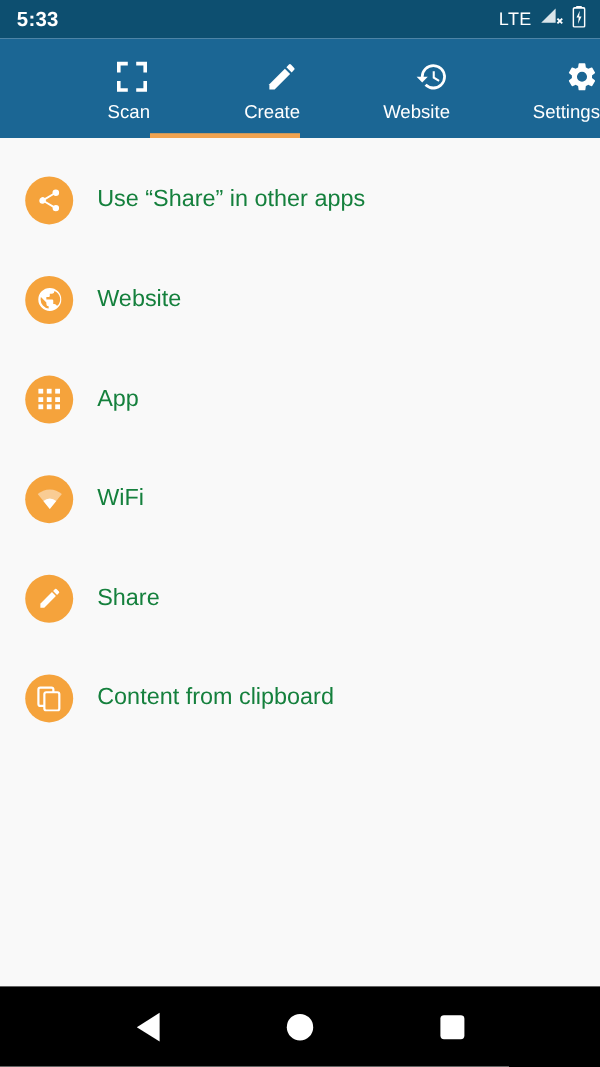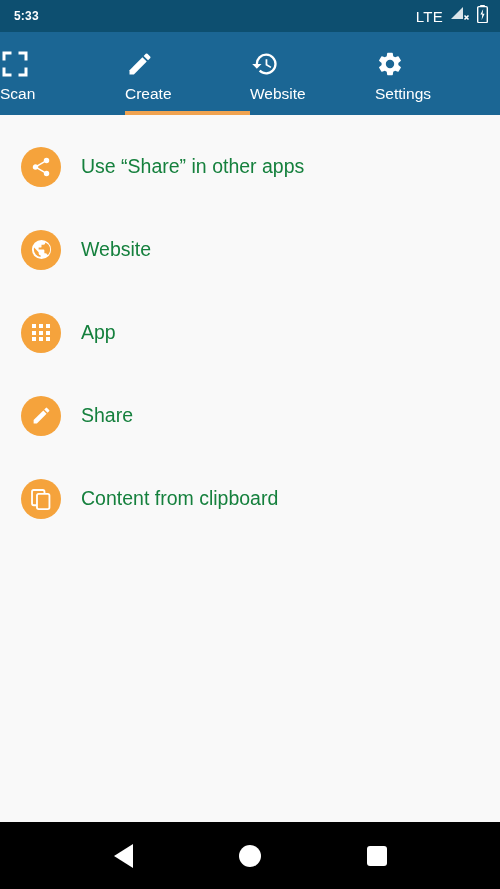--- a/index.html
+++ b/index.html
@@ -10,33 +10,33 @@
     overflow: hidden;
   }
   .phone { width: 500px; height: 889px; display: flex; flex-direction: column; position: relative; }
 
   
   .statusbar {
     height: 32px; background: #0d4f70; color: #ffffff;
     display: flex; align-items: center; justify-content: space-between;
     padding: 0 12px 0 14px; flex: 0 0 32px;
   }
-  .status-time { font-size: 12px; font-weight: bold; letter-spacing: .2px; line-height: 1; }
+  .status-time { font-size: 17px; font-weight: bold; letter-spacing: .2px; line-height: 1; }
   .status-right { display: flex; align-items: center; gap: 7px; }
   .status-lte { font-size: 15px; font-weight: normal; letter-spacing: .3px; }
   .status-icon { display: block; }
 
   
   .tabbar {
     background: #1b6694; flex: 0 0 83px;
     display: flex; position: relative;
   }
   .tab {
     flex: 1 1 25%; display: flex; flex-direction: column;
-    align-items: flex-start; justify-content: center; gap: 7px;
+    align-items: flex-end; justify-content: center; gap: 7px;
     color: #ffffff; cursor: pointer; padding-top: 4px;
   }
   .tab-icon { width: 30px; height: 30px; display: flex; align-items: center; justify-content: center; }
   .tab-label { font-size: 15.5px; line-height: 1; }
   .tab-indicator {
     position: absolute; left: 125px; bottom: 0;
     width: 125px; height: 4px; background: #f0a350;
   }
 
   
@@ -173,20 +173,29 @@
             <i></i>
             <i></i>
             <i></i>
             <i></i>
             <i></i>
         </span>
       </span>
       <span class="row-label">App</span>
     </div>
 
+    <div class="row">
+      <span class="row-icon">
+        <svg width="23" height="23" viewBox="0 0 24 24">
+          <path d="M12 21l10.5-13A16.4 16.4 0 0012 4 16.4 16.4 0 001.5 8z" fill="#ffffff" opacity="0.45"></path>
+          <path d="M12 21l5.6-6.95A10.3 10.3 0 0012 12a10.3 10.3 0 00-5.6 2.05z" fill="#ffffff"></path>
+        </svg>
+      </span>
+      <span class="row-label">WiFi</span>
+    </div>
 
     <div class="row">
       <span class="row-icon">
         <svg width="21" height="21" viewBox="0 0 24 24">
           <path d="M3 17.25V21h3.75L17.81 9.94l-3.75-3.75L3 17.25z" fill="#ffffff"></path>
           <path d="M20.71 7.04a1 1 0 000-1.41l-2.34-2.34a1 1 0 00-1.41 0l-1.83 1.83 3.75 3.75 1.83-1.83z" fill="#ffffff"></path>
         </svg>
       </span>
       <span class="row-label">Share</span>
     </div>

